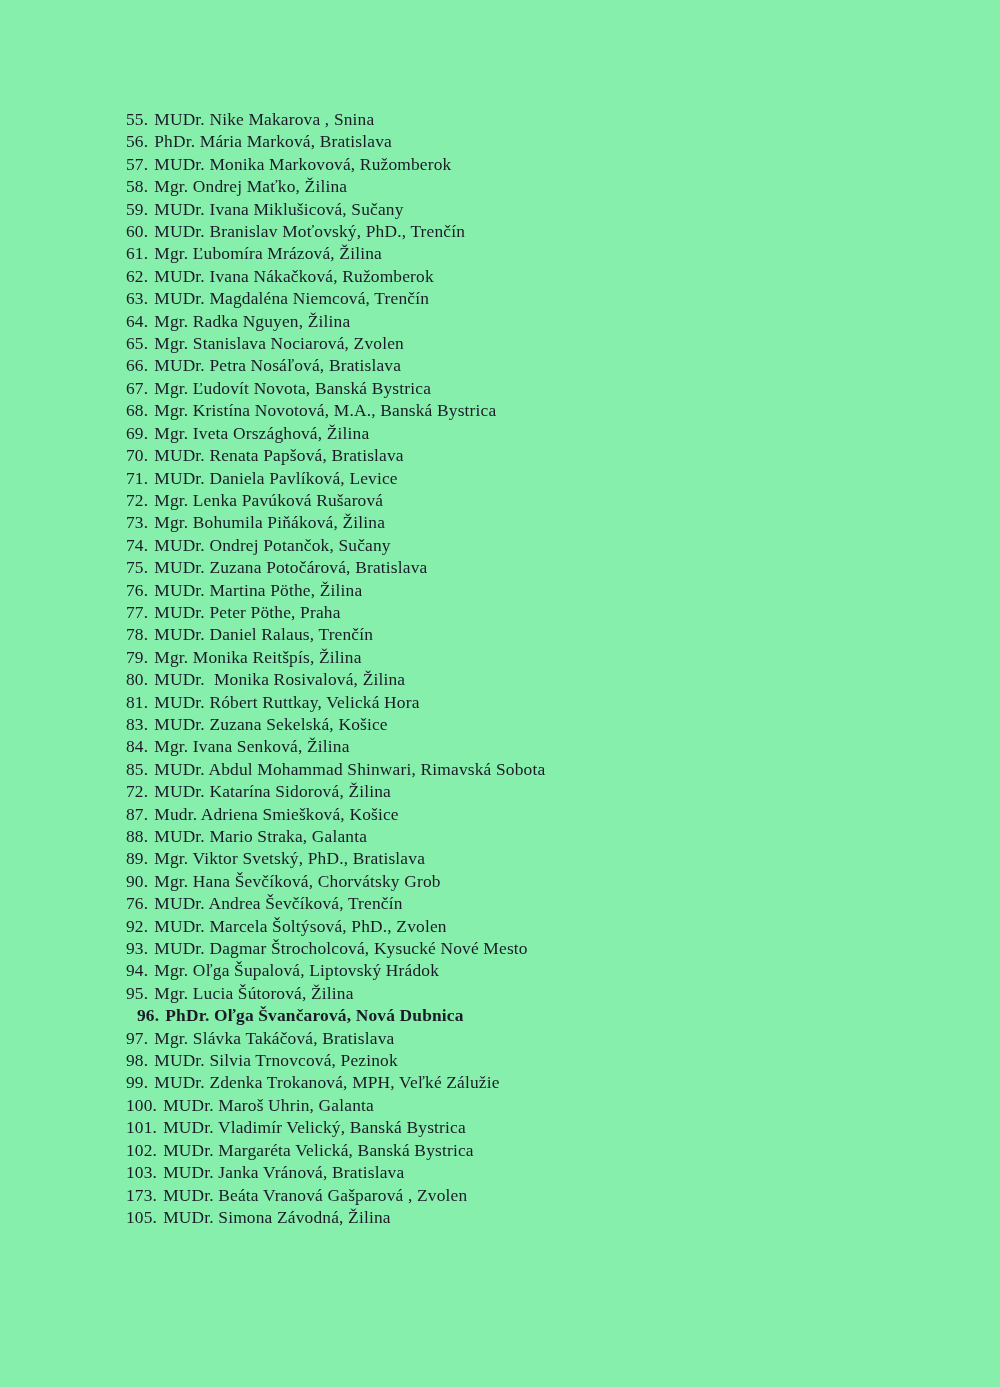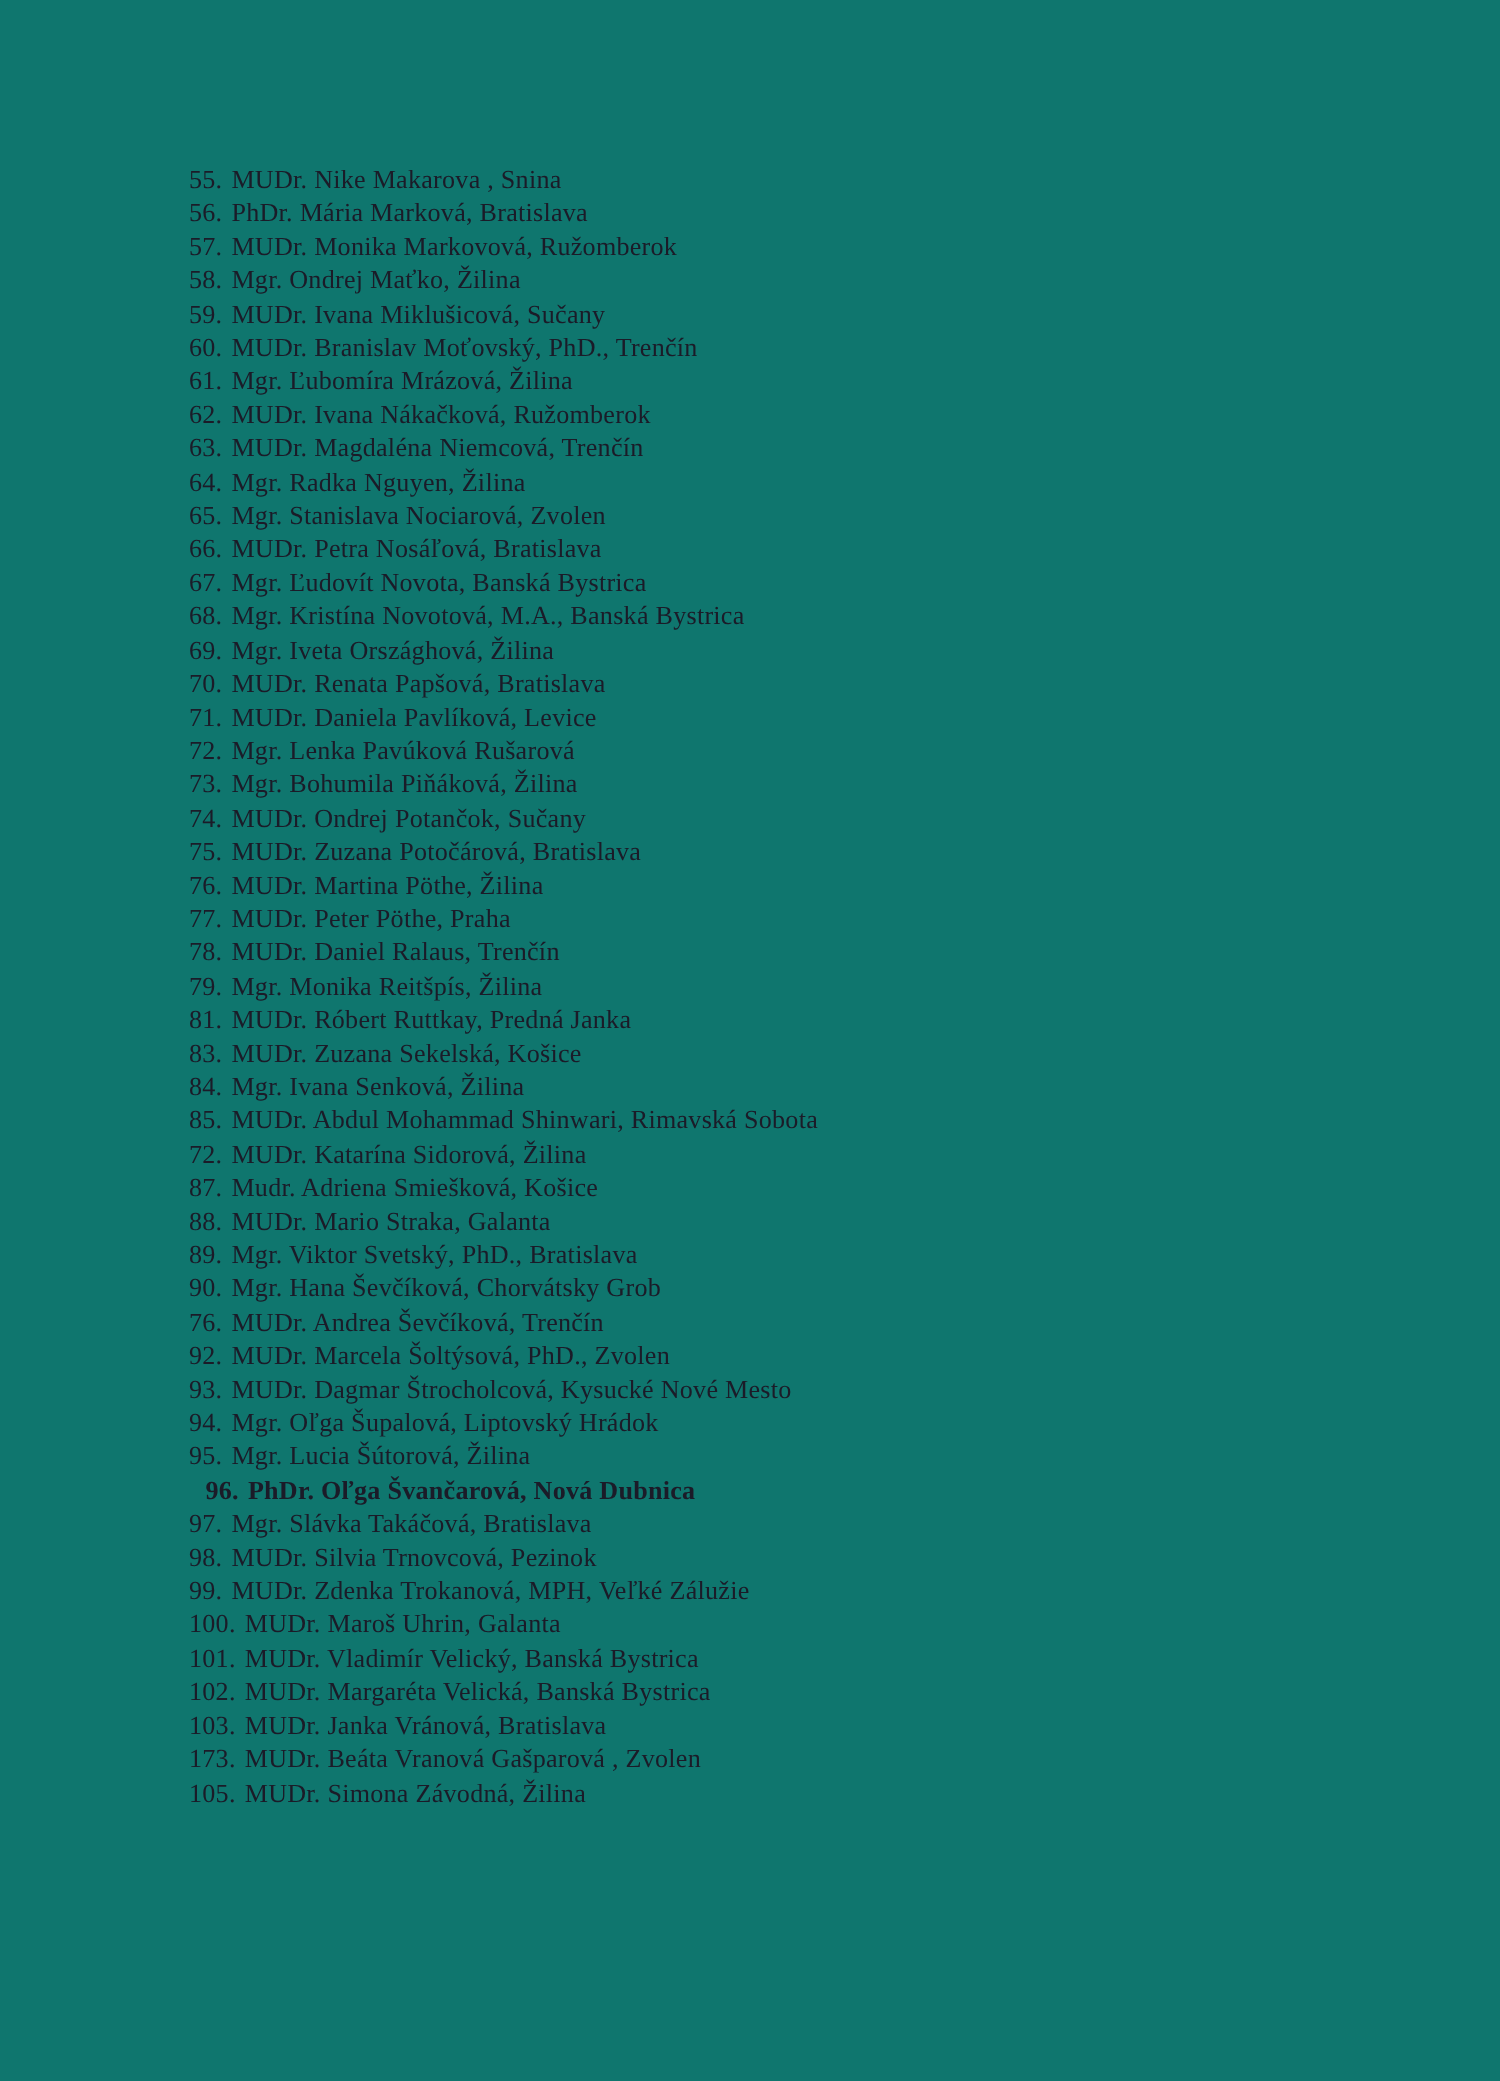--- a/index.html
+++ b/index.html
@@ -61,21 +61,21 @@
   }
 
   li.entry-item.is-bold {
     font-weight: bold;
     margin-left: 11px;
   }
 </style>
 </head>
 <body style="background: rgb(255, 255, 255); color: rgb(27, 27, 40);">
 
-<div class="page" style="background: #0f766e;">
+<div class="page" style="background: #86efac;">
   <div class="doc-body">
     <ol class="entry-list">
         <li class="entry-item"><span class="entry-number">55.</span><span class="entry-text">MUDr. Nike Makarova , Snina</span></li>
         <li class="entry-item"><span class="entry-number">56.</span><span class="entry-text">PhDr. Mária Marková, Bratislava</span></li>
         <li class="entry-item"><span class="entry-number">57.</span><span class="entry-text">MUDr. Monika Markovová, Ružomberok</span></li>
         <li class="entry-item"><span class="entry-number">58.</span><span class="entry-text">Mgr. Ondrej Maťko, Žilina</span></li>
         <li class="entry-item"><span class="entry-number">59.</span><span class="entry-text">MUDr. Ivana Miklušicová, Sučany</span></li>
         <li class="entry-item"><span class="entry-number">60.</span><span class="entry-text">MUDr. Branislav Moťovský, PhD., Trenčín</span></li>
         <li class="entry-item"><span class="entry-number">61.</span><span class="entry-text">Mgr. Ľubomíra Mrázová, Žilina</span></li>
         <li class="entry-item"><span class="entry-number">62.</span><span class="entry-text">MUDr. Ivana Nákačková, Ružomberok</span></li>
@@ -89,21 +89,22 @@
         <li class="entry-item"><span class="entry-number">70.</span><span class="entry-text">MUDr. Renata Papšová, Bratislava</span></li>
         <li class="entry-item"><span class="entry-number">71.</span><span class="entry-text">MUDr. Daniela Pavlíková, Levice</span></li>
         <li class="entry-item"><span class="entry-number">72.</span><span class="entry-text">Mgr. Lenka Pavúková Rušarová</span></li>
         <li class="entry-item"><span class="entry-number">73.</span><span class="entry-text">Mgr. Bohumila Piňáková, Žilina</span></li>
         <li class="entry-item"><span class="entry-number">74.</span><span class="entry-text">MUDr. Ondrej Potančok, Sučany</span></li>
         <li class="entry-item"><span class="entry-number">75.</span><span class="entry-text">MUDr. Zuzana Potočárová, Bratislava</span></li>
         <li class="entry-item"><span class="entry-number">76.</span><span class="entry-text">MUDr. Martina Pöthe, Žilina</span></li>
         <li class="entry-item"><span class="entry-number">77.</span><span class="entry-text">MUDr. Peter Pöthe, Praha</span></li>
         <li class="entry-item"><span class="entry-number">78.</span><span class="entry-text">MUDr. Daniel Ralaus, Trenčín</span></li>
         <li class="entry-item"><span class="entry-number">79.</span><span class="entry-text">Mgr. Monika Reitšpís, Žilina</span></li>
-        <li class="entry-item"><span class="entry-number">81.</span><span class="entry-text">MUDr. Róbert Ruttkay, Predná Janka</span></li>
+        <li class="entry-item"><span class="entry-number">80.</span><span class="entry-text">MUDr.  Monika Rosivalová, Žilina</span></li>
+        <li class="entry-item"><span class="entry-number">81.</span><span class="entry-text">MUDr. Róbert Ruttkay, Velická Hora</span></li>
         <li class="entry-item"><span class="entry-number">83.</span><span class="entry-text">MUDr. Zuzana Sekelská, Košice</span></li>
         <li class="entry-item"><span class="entry-number">84.</span><span class="entry-text">Mgr. Ivana Senková, Žilina</span></li>
         <li class="entry-item"><span class="entry-number">85.</span><span class="entry-text">MUDr. Abdul Mohammad Shinwari, Rimavská Sobota</span></li>
         <li class="entry-item"><span class="entry-number">72.</span><span class="entry-text">MUDr. Katarína Sidorová, Žilina</span></li>
         <li class="entry-item"><span class="entry-number">87.</span><span class="entry-text">Mudr. Adriena Smiešková, Košice</span></li>
         <li class="entry-item"><span class="entry-number">88.</span><span class="entry-text">MUDr. Mario Straka, Galanta</span></li>
         <li class="entry-item"><span class="entry-number">89.</span><span class="entry-text">Mgr. Viktor Svetský, PhD., Bratislava</span></li>
         <li class="entry-item"><span class="entry-number">90.</span><span class="entry-text">Mgr. Hana Ševčíková, Chorvátsky Grob</span></li>
         <li class="entry-item"><span class="entry-number">76.</span><span class="entry-text">MUDr. Andrea Ševčíková, Trenčín</span></li>
         <li class="entry-item"><span class="entry-number">92.</span><span class="entry-text">MUDr. Marcela Šoltýsová, PhD., Zvolen</span></li>

